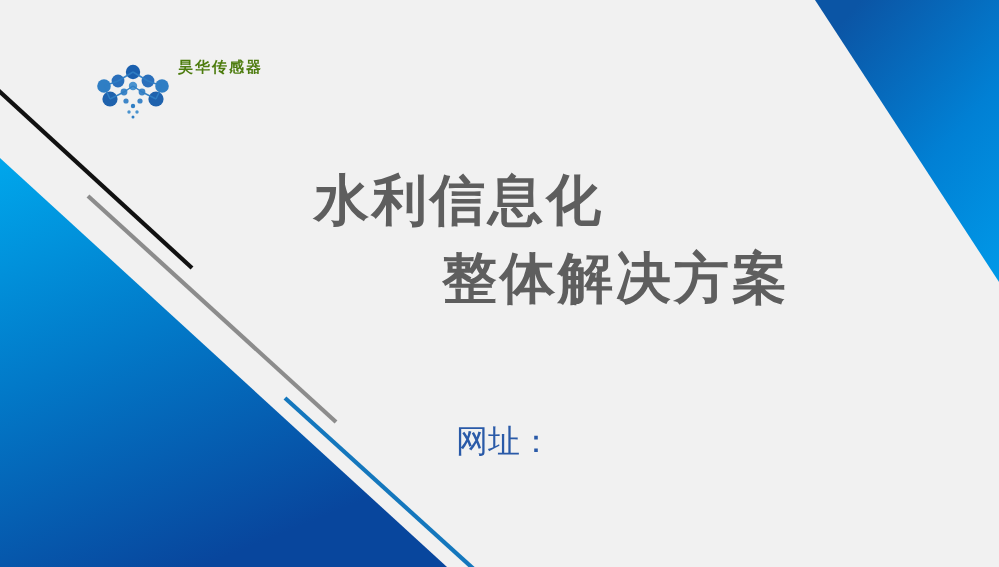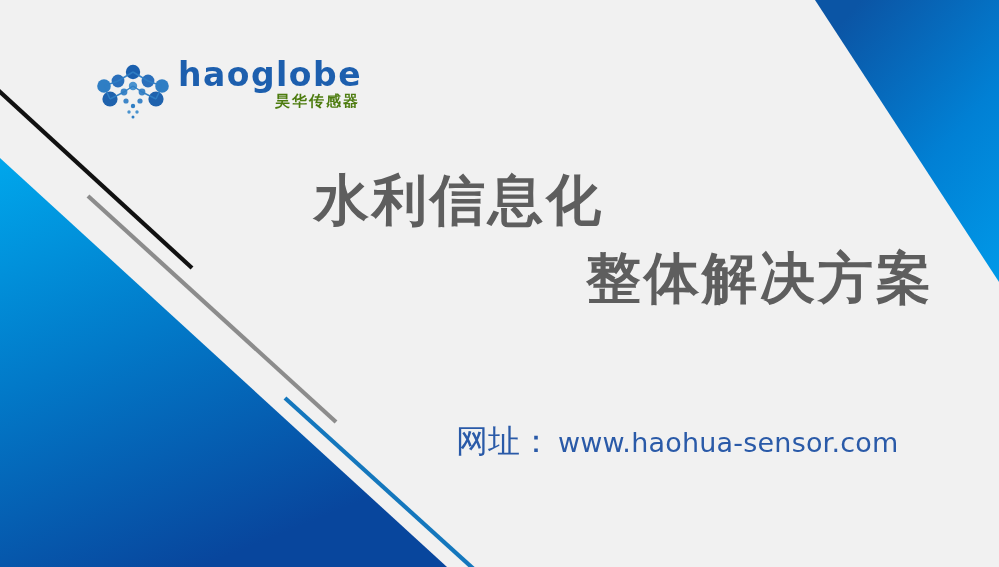--- a/index.html
+++ b/index.html
@@ -75,21 +75,20 @@
     font-family: Liberation Mono, monospace;
     font-size: 55px;
     font-weight: 700;
     color: #5e5e5e;
     letter-spacing: 3px;
     line-height: 1.42;
     white-space: nowrap;
   }
   .title-line.indent {
     padding-left: 128px;
-    text-align: right;
   }
 
   
   .site-wrap {
     position: absolute;
     left: 456px;
     top: 420px;
     display: flex;
     align-items: baseline;
     white-space: nowrap;
@@ -172,28 +171,26 @@
         <line x1="37" y1="22" x2="28" y2="28"></line>
         <line x1="37" y1="22" x2="46" y2="28"></line>
         <line x1="28" y1="28" x2="14" y2="35"></line>
         <line x1="46" y1="28" x2="60" y2="35"></line>
         <line x1="8" y1="22" x2="14" y2="35"></line>
         <line x1="66" y1="22" x2="60" y2="35"></line>
       </g>
     </svg>
 
     <div class="logo-words">
-      <div class="logo-wordmark">haoglobe</div>
       <div class="logo-subtext">昊华传感器</div>
     </div>
   </div>
 
   <div class="title-wrap">
     <div class="title-line">水利信息化</div>
     <div class="title-line indent">整体解决方案</div>
   </div>
 
   <div class="site-wrap">
     <span class="site-label">网址：</span>
-    <span class="site-url">www.haohua-sensor.com</span>
   </div>
 
 </div>
 
 </body></html>

